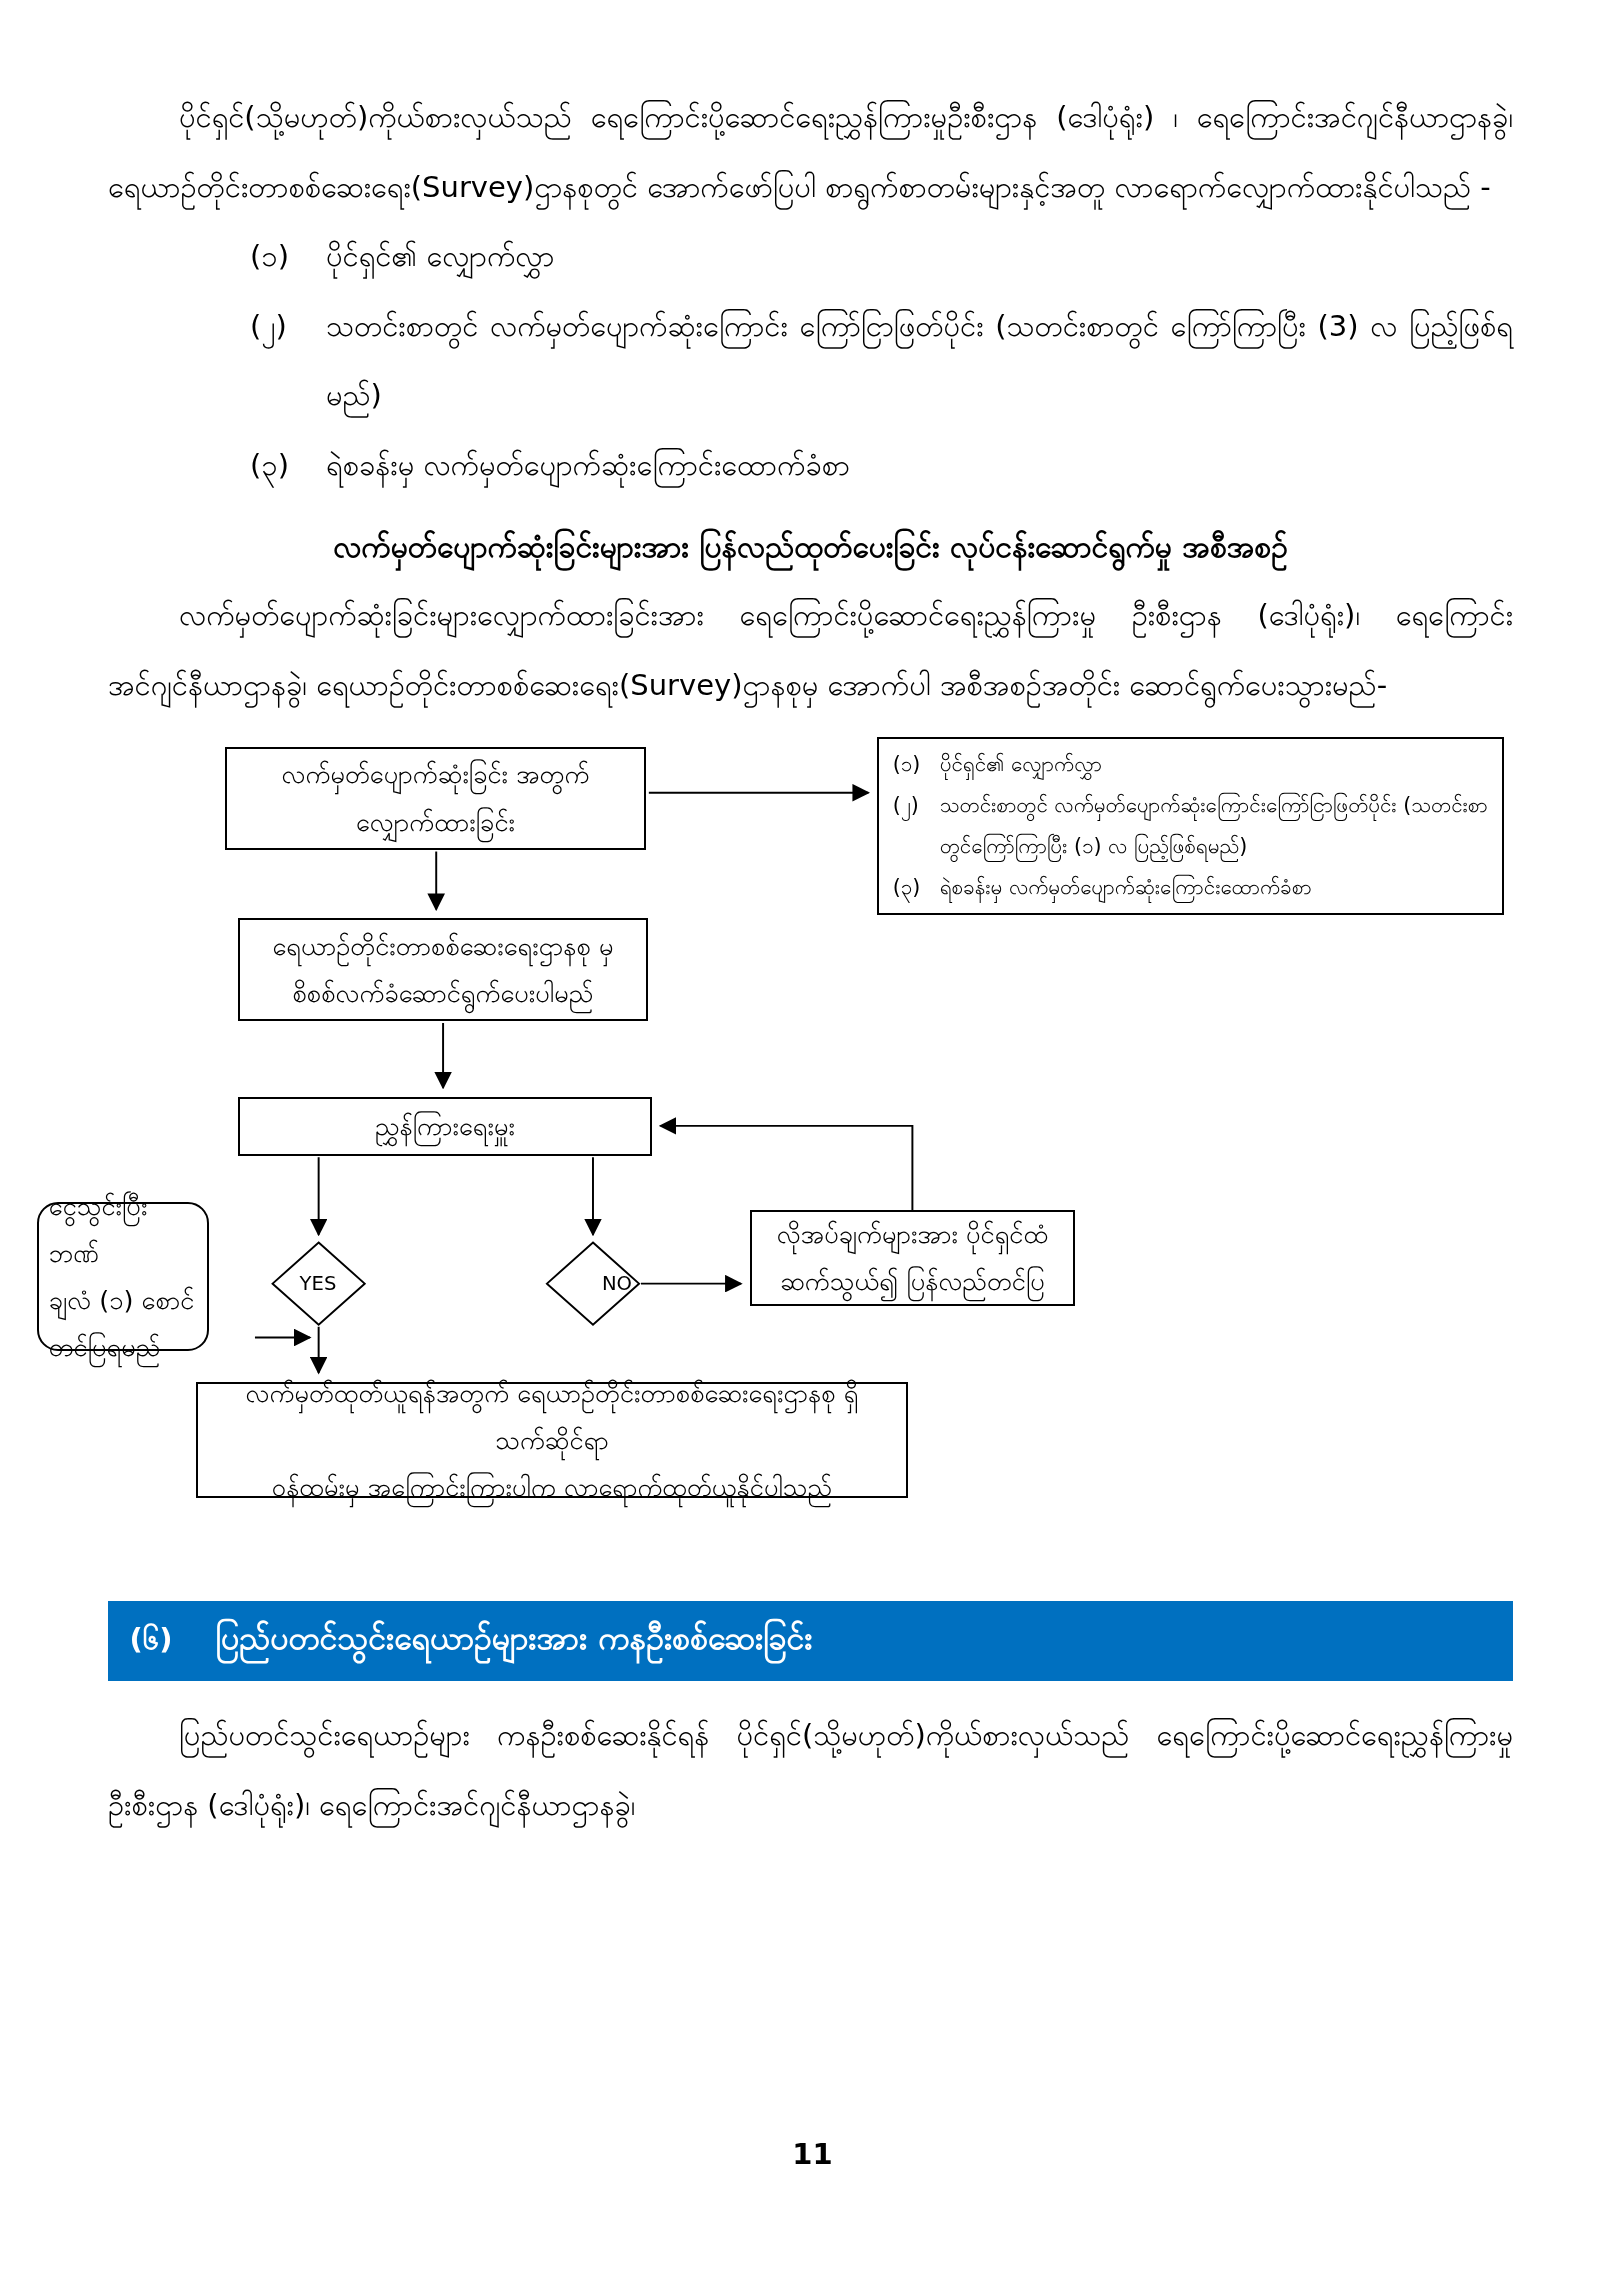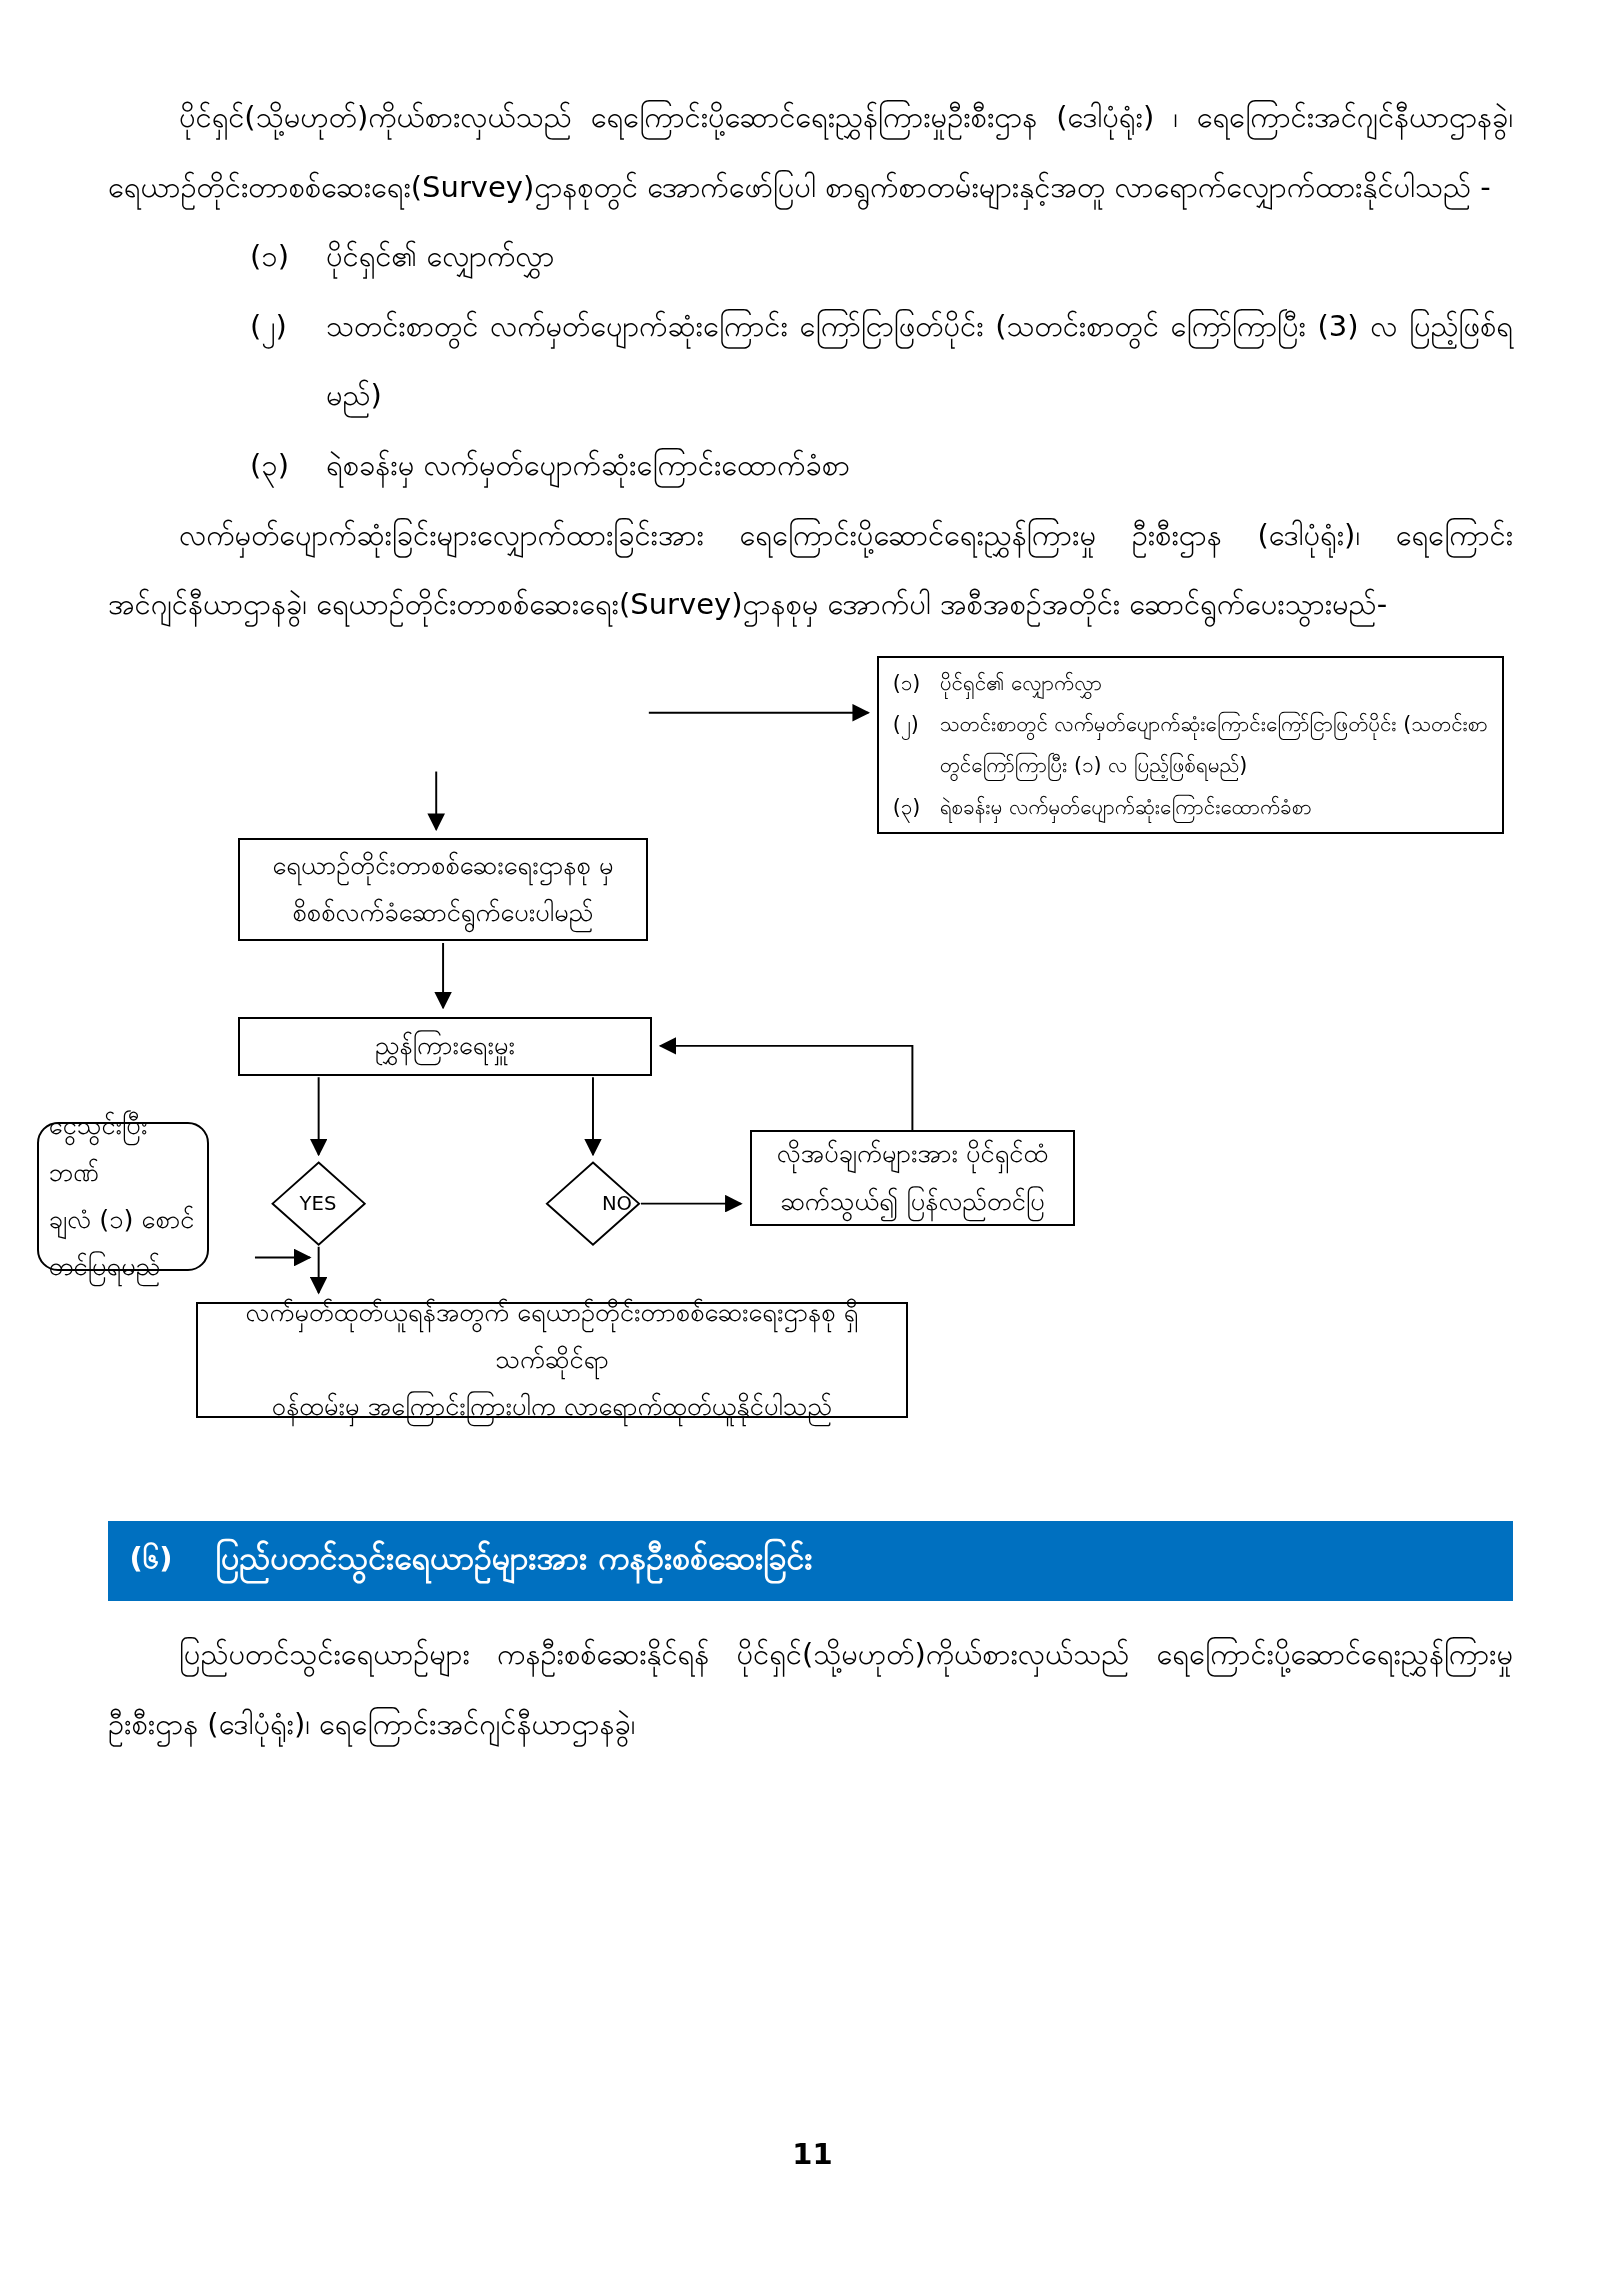--- a/index.html
+++ b/index.html
@@ -72,20 +72,21 @@
     <div class="list-row">
       <span class="num">(၂)</span>
       <span class="txt">သတင်းစာတွင် လက်မှတ်ပျောက်ဆုံးကြောင်း ကြော်ငြာဖြတ်ပိုင်း (သတင်းစာတွင် ကြော်ကြာပြီး (3) လ ပြည့်ဖြစ်ရမည်)</span>
     </div>
     <div class="list-row">
       <span class="num">(၃)</span>
       <span class="txt">ရဲစခန်းမှ လက်မှတ်ပျောက်ဆုံးကြောင်းထောက်ခံစာ</span>
     </div>
   </div>
 
+  <h2 class="process-heading">လက်မှတ်ပျောက်ဆုံးခြင်းများအား ပြန်လည်ထုတ်ပေးခြင်း လုပ်ငန်းဆောင်ရွက်မှု အစီအစဉ်</h2>
 
   <p class="para indent">လက်မှတ်ပျောက်ဆုံးခြင်းများလျှောက်ထားခြင်းအား ရေကြောင်းပို့ဆောင်ရေးညွှန်ကြားမှု ဦးစီးဌာန (ဒေါပုံရုံး)၊ ရေကြောင်းအင်ဂျင်နီယာဌာနခွဲ၊ ရေယာဉ်တိုင်းတာစစ်ဆေးရေး(Survey)ဌာနစုမှ အောက်ပါ အစီအစဉ်အတိုင်း ဆောင်ရွက်ပေးသွားမည်-</p>
 
   <div class="flowchart">
 
     <svg class="fc-svg" width="1621" height="776" viewBox="0 0 1654 792" xmlns="http://www.w3.org/2000/svg">
       <defs>
         <marker id="arrow" viewBox="0 0 10 10" refX="9" refY="5" markerWidth="9" markerHeight="9" orient="auto-start-reverse">
           <path d="M0,0 L10,5 L0,10 z" fill="#000"></path>
         </marker>
@@ -96,20 +97,24 @@
       <line x1="325" y1="434" x2="325" y2="513" stroke="#000" stroke-width="2" marker-end="url(#arrow)"></line>
       <line x1="605" y1="434" x2="605" y2="513" stroke="#000" stroke-width="2" marker-end="url(#arrow)"></line>
       <line x1="654" y1="563" x2="756" y2="563" stroke="#000" stroke-width="2" marker-end="url(#arrow)"></line>
       <polyline points="931,517 931,402 674,402" fill="none" stroke="#000" stroke-width="2" marker-end="url(#arrow)"></polyline>
       <line x1="325" y1="607" x2="325" y2="654" stroke="#000" stroke-width="2" marker-end="url(#arrow)"></line>
       <line x1="260" y1="618" x2="316" y2="618" stroke="#000" stroke-width="2" marker-end="url(#arrow)"></line>
       <polygon points="325,521 372,563 325,605 278,563" fill="#fff" stroke="#000" stroke-width="2"></polygon>
       <polygon points="605,521 652,563 605,605 558,563" fill="#fff" stroke="#000" stroke-width="2"></polygon>
     </svg>
 
+    <div class="fc-box" style="left:225px; top:14.7px; width:421px; height:103px;">
+      <div>လက်မှတ်ပျောက်ဆုံးခြင်း အတွက်</div>
+      <div>လျှောက်ထားခြင်း</div>
+    </div>
 
     <div class="fc-box fc-docs" style="left:877px; top:4.9px; width:627px; height:178px;">
       <div class="drow">
         <span class="dnum">(၁)</span>
         <span class="dtxt">ပိုင်ရှင်၏ လျှောက်လွှာ</span>
       </div>
       <div class="drow">
         <span class="dnum">(၂)</span>
         <span class="dtxt">သတင်းစာတွင် လက်မှတ်ပျောက်ဆုံးကြောင်းကြော်ငြာဖြတ်ပိုင်း (သတင်းစာတွင်ကြော်ကြာပြီး (၁) လ ပြည့်ဖြစ်ရမည်)</span>
       </div>

